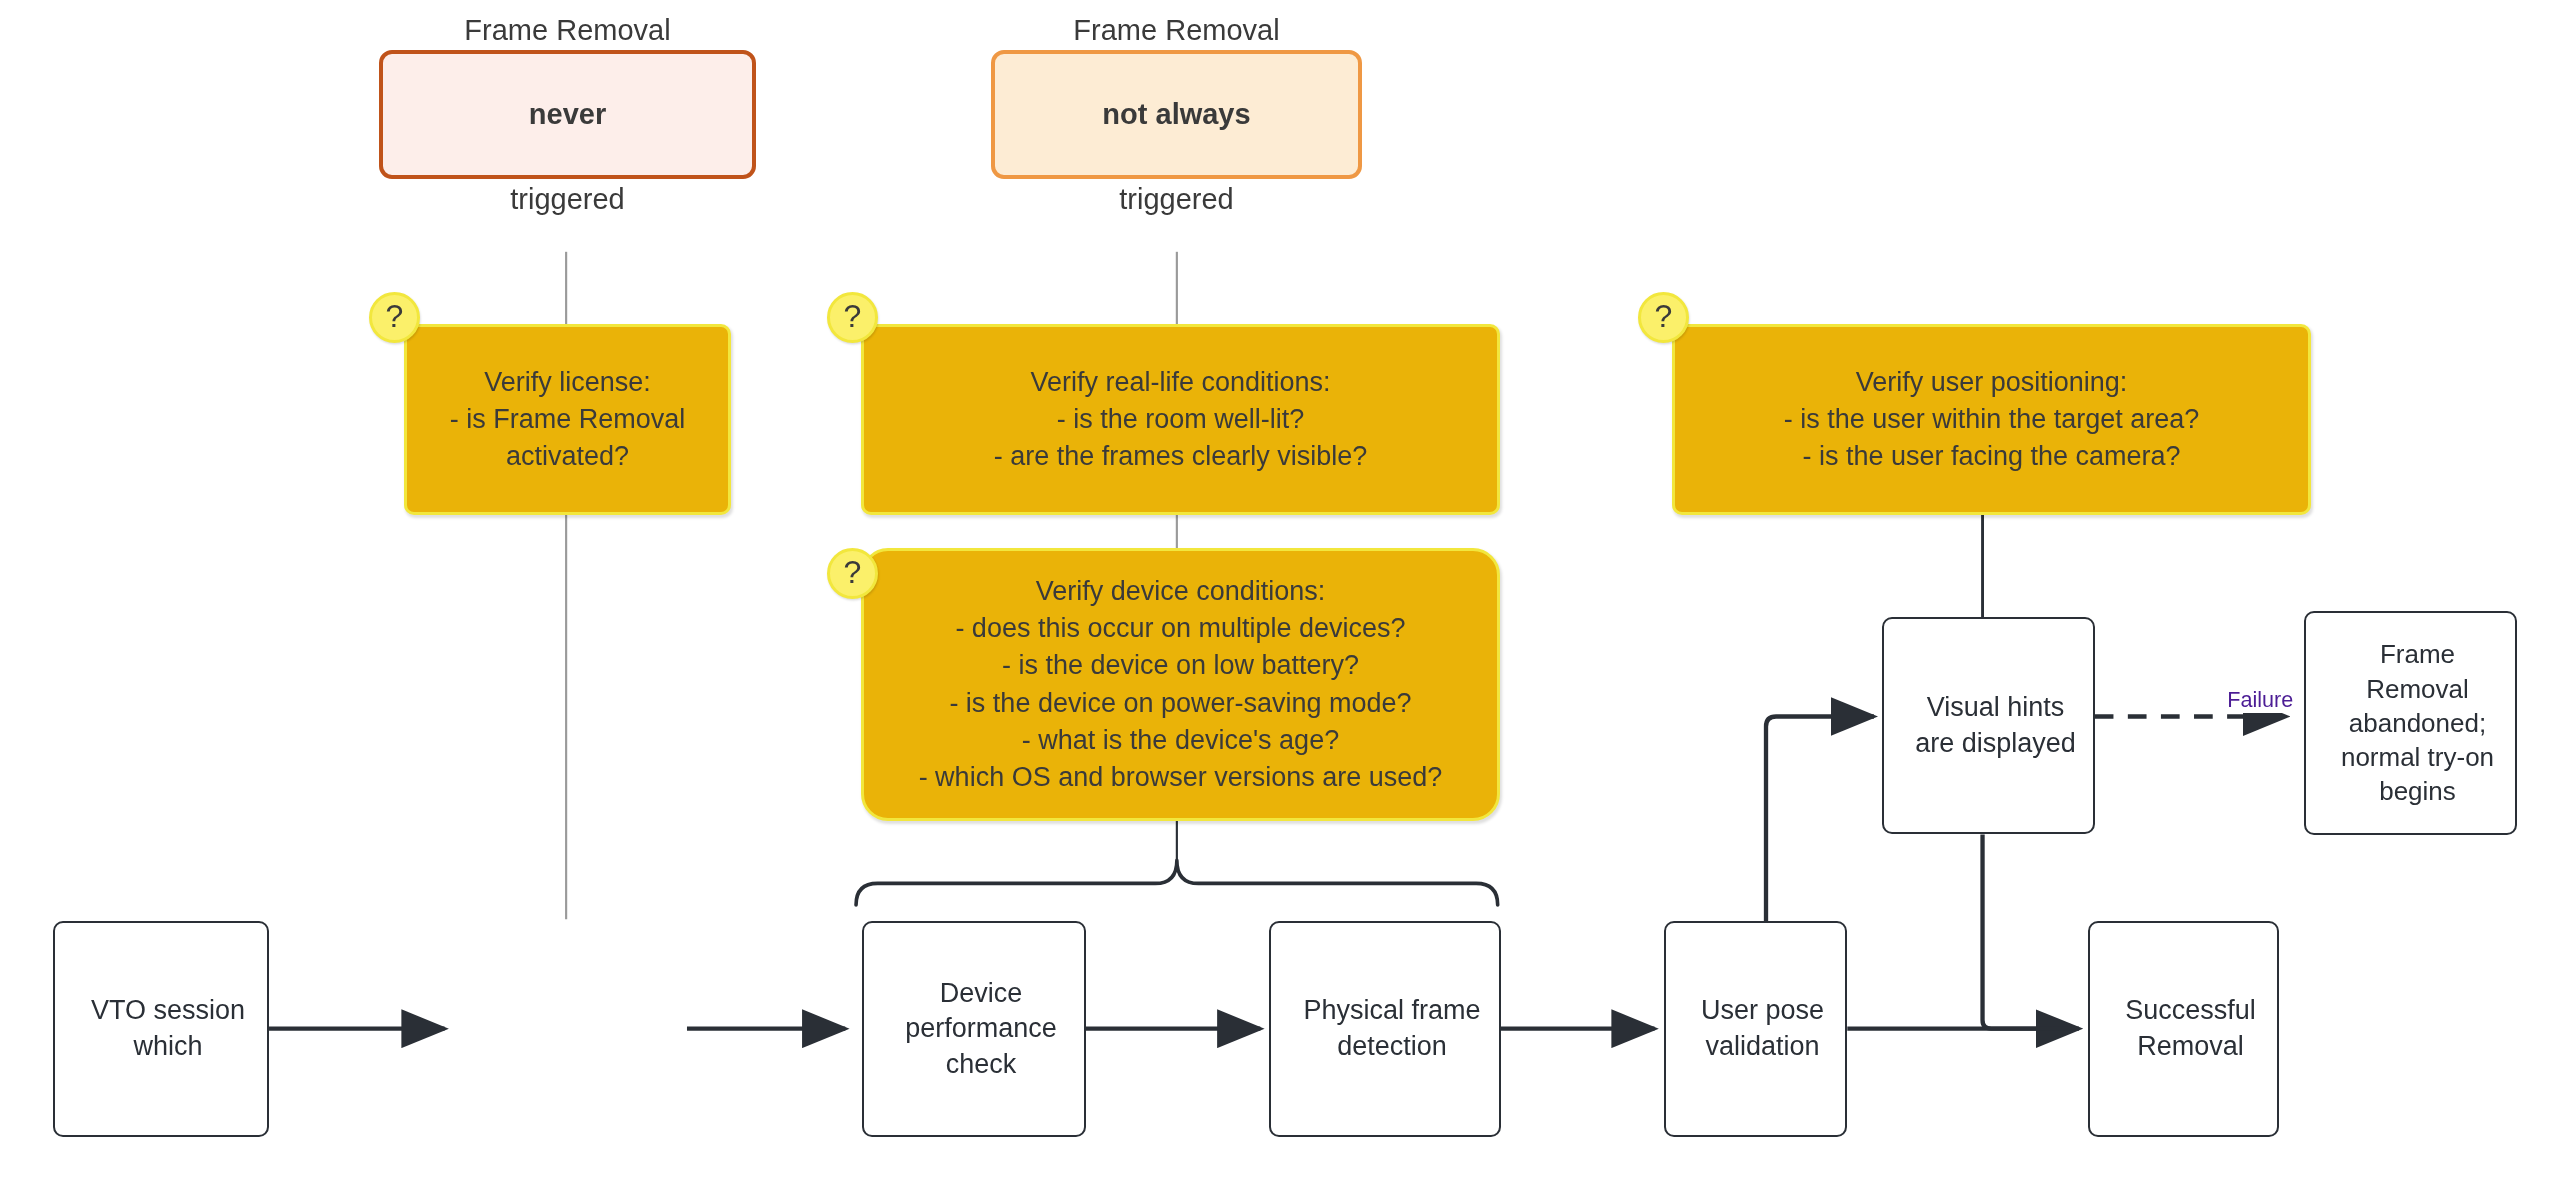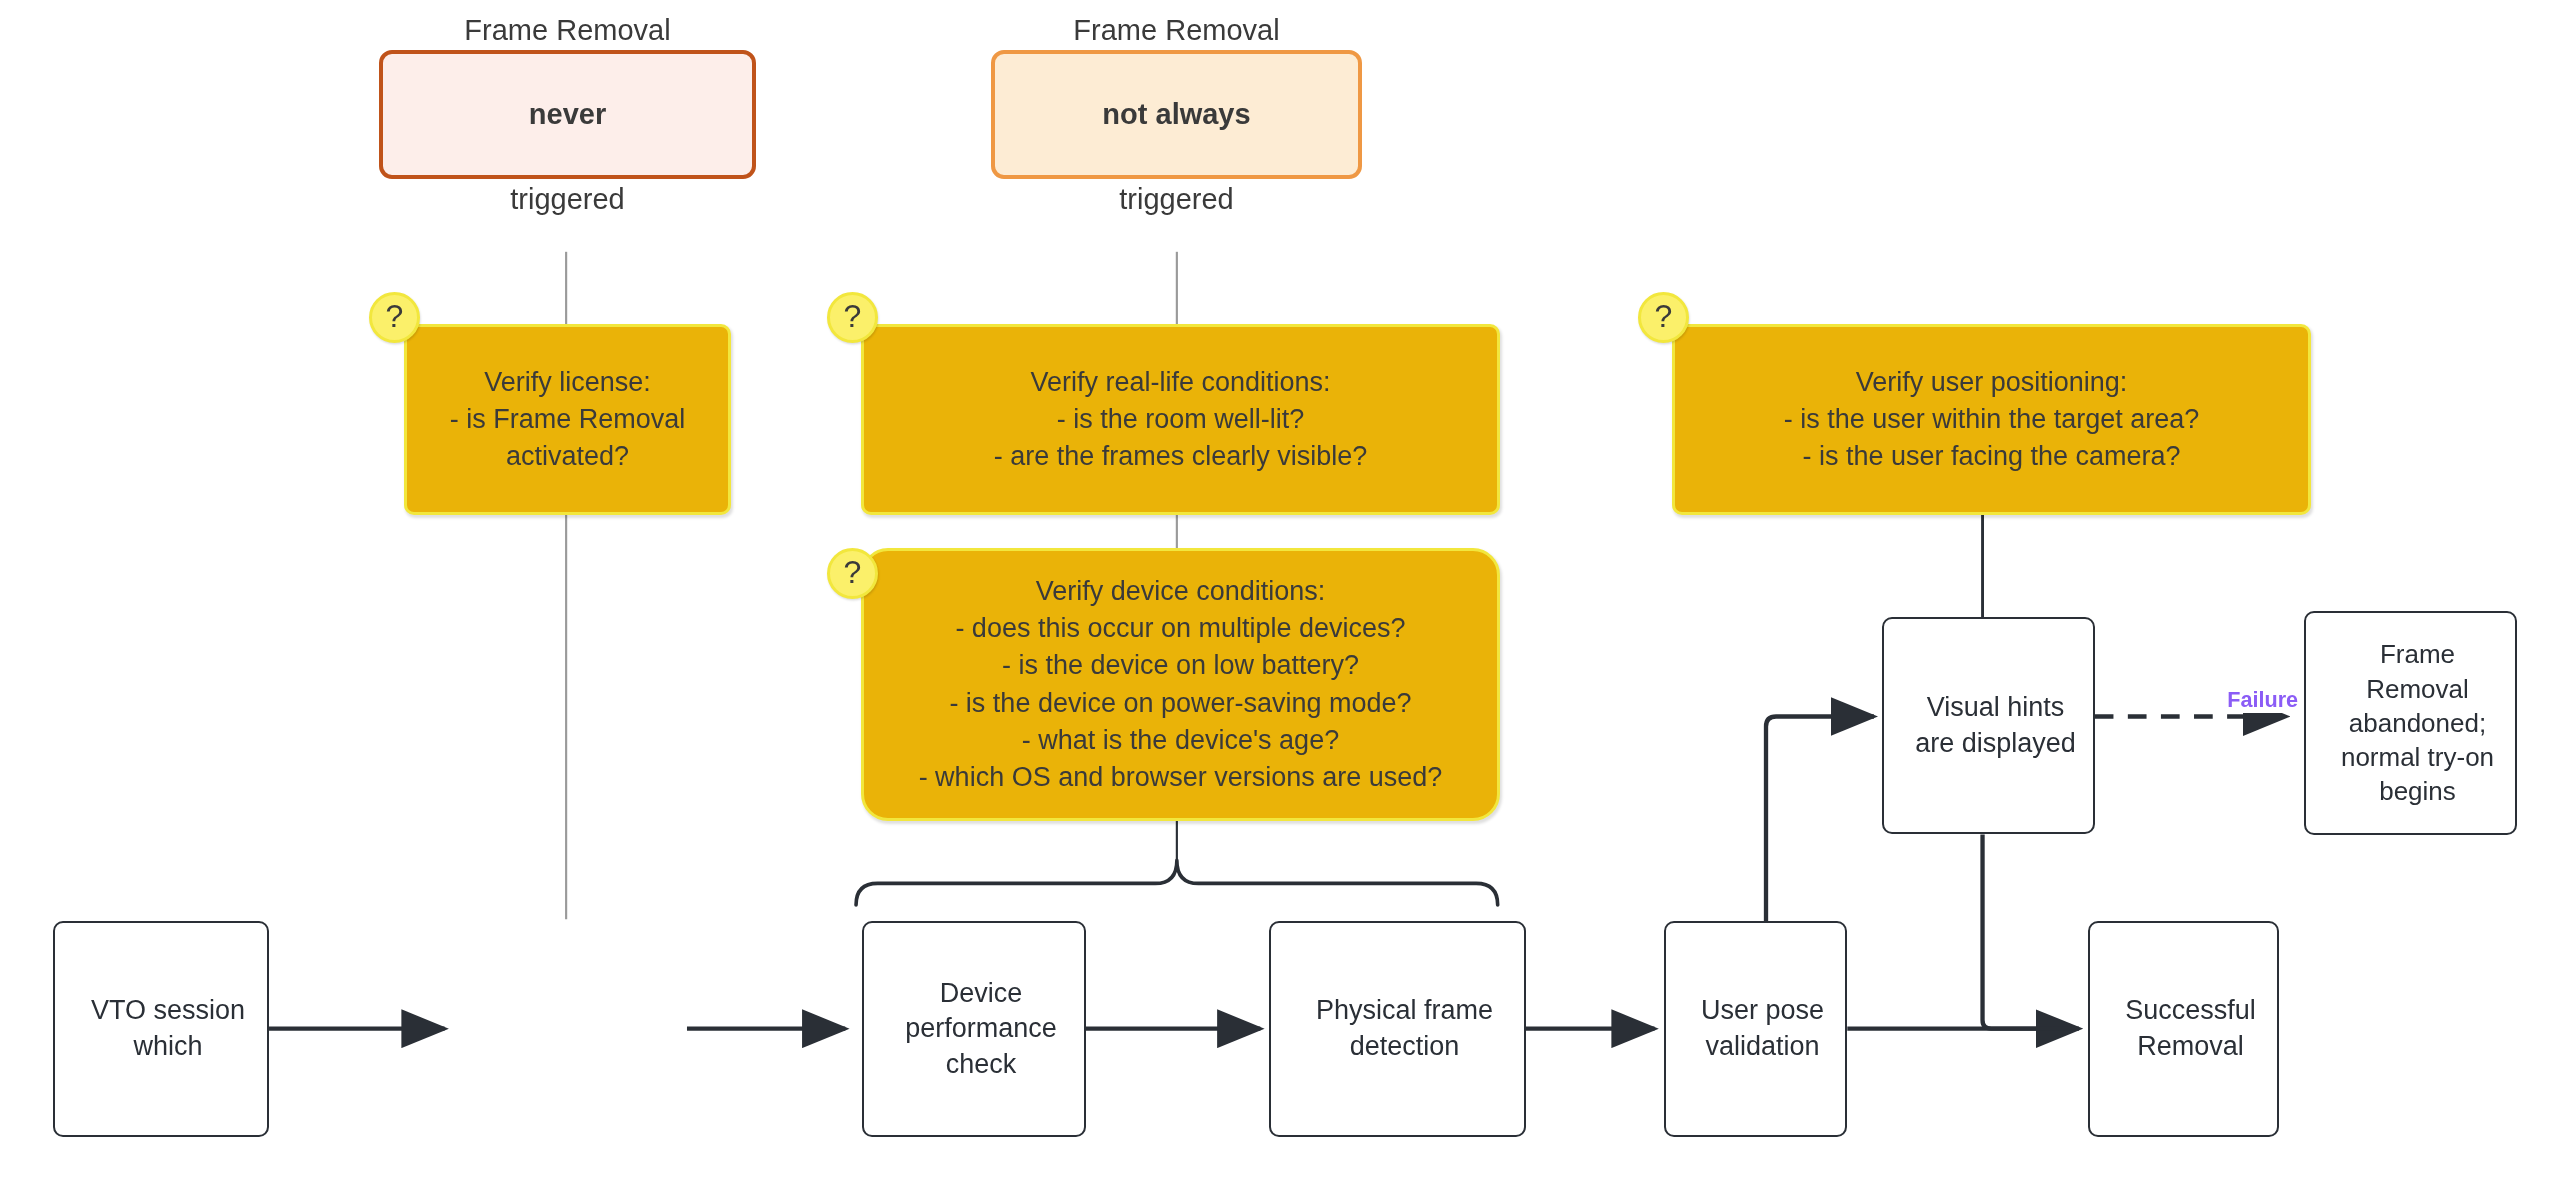--- a/index.html
+++ b/index.html
@@ -100,22 +100,22 @@
     line-height: 1;
     box-shadow: 0.7px 1.4px 2.2px rgba(0,0,0,0.14);
   }
   .qbadge span { transform: translateY(-2.2px); }
 
   
   .edge-label {
     position: absolute;
     z-index: 3;
     font-size: 21.6px;
-    font-weight: bold;
-    color: #8b5cf6;
+    font-weight: normal;
+    color: #4c1d95;
     background: #ffffff;
     padding: 0 4.3px;
     white-space: nowrap;
   }
 </style>
 </head>
 <body>
 
 <div id="canvas">
 
@@ -208,21 +208,21 @@
 which</div>
   </div>
 
 
   <div class="node process" style="left:862px; top:921px; width:224px; height:216px;">
     <div class="txt">Device
 performance
 check</div>
   </div>
 
-  <div class="node process" style="left:1269px; top:921px; width:257px; height:216px;">
+  <div class="node process" style="left:1269px; top:921px; width:232px; height:216px;">
     <div class="txt">Physical frame
 detection</div>
   </div>
 
   <div class="node process" style="left:1664px; top:921px; width:183px; height:216px;">
     <div class="txt">User pose
 validation</div>
   </div>
 
   <div class="node process" style="left:2088px; top:921px; width:191px; height:216px;">

